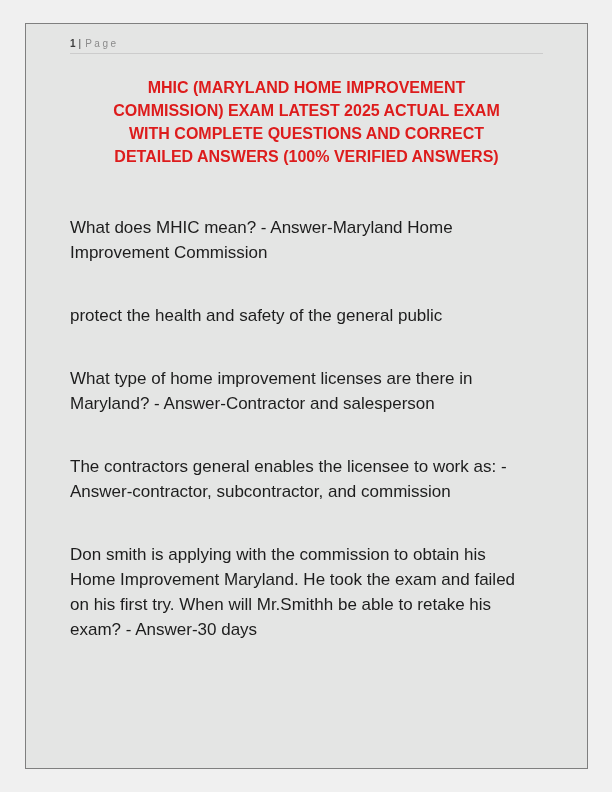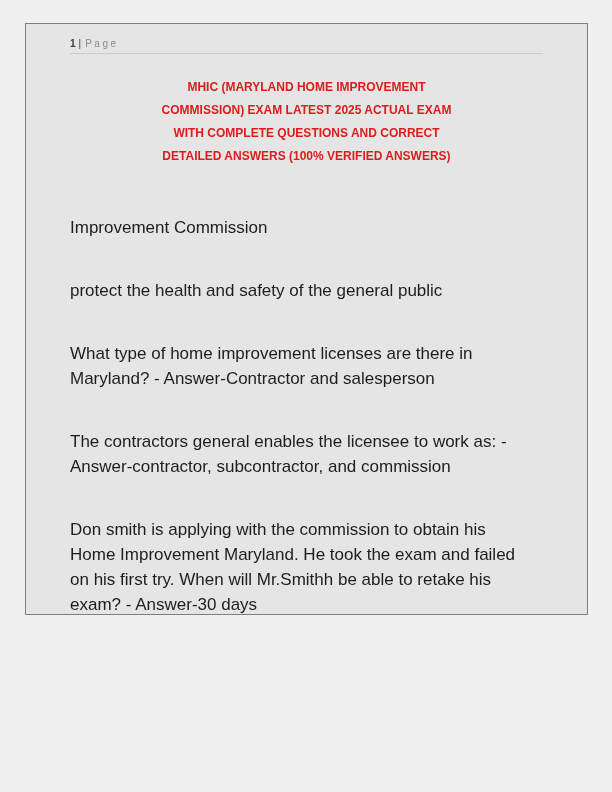--- a/index.html
+++ b/index.html
@@ -15,21 +15,21 @@
   *{margin:0;padding:0;box-sizing:border-box;}
   html,body{width:612px;height:792px;overflow:hidden;}
   body{
     background:var(--outer-background);
     font-family:"Liberation Sans","DejaVu Sans",sans-serif;
     position:relative;
   }
   .page{
     position:absolute;
     left:25px;top:23px;
-    width:563px;height:592px;
+    width:563px;height:746px;
     background:var(--page-background);
     border:1px solid var(--page-border);
     padding:0 44px;
   }
   .page-header{
     padding-top:13px;
     font-size:10px;
     line-height:13px;
     white-space:nowrap;
   }
@@ -48,21 +48,21 @@
   .header-rule{
     border-top:1px solid var(--header-rule);
     margin-top:3px;
     width:100%;
   }
   .doc-title{
     margin-top:22px;
     text-align:center;
     color:var(--title-text);
     font-weight:bold;
-    font-size:12px;
+    font-size:16px;
     line-height:23px;
   }
   .qa-list{
     margin-top:47px;
   }
   .qa-para{
     color:var(--body-text);
     font-size:17px;
     line-height:25px;
     margin-bottom:38px;
@@ -81,20 +81,21 @@
 
   <div class="doc-title">
       <div>MHIC (MARYLAND HOME IMPROVEMENT</div>
       <div>COMMISSION) EXAM LATEST 2025 ACTUAL EXAM</div>
       <div>WITH COMPLETE QUESTIONS AND CORRECT</div>
       <div>DETAILED ANSWERS (100% VERIFIED ANSWERS)</div>
     </div>
 
   <div class="qa-list">
     <div class="qa-para">
+        <div>What does MHIC mean? - Answer-Maryland Home</div>
         <div>Improvement Commission</div>
       </div>
     <div class="qa-para">
         <div>protect the health and safety of the general public</div>
       </div>
     <div class="qa-para">
         <div>What type of home improvement licenses are there in</div>
         <div>Maryland? - Answer-Contractor and salesperson</div>
       </div>
     <div class="qa-para">

